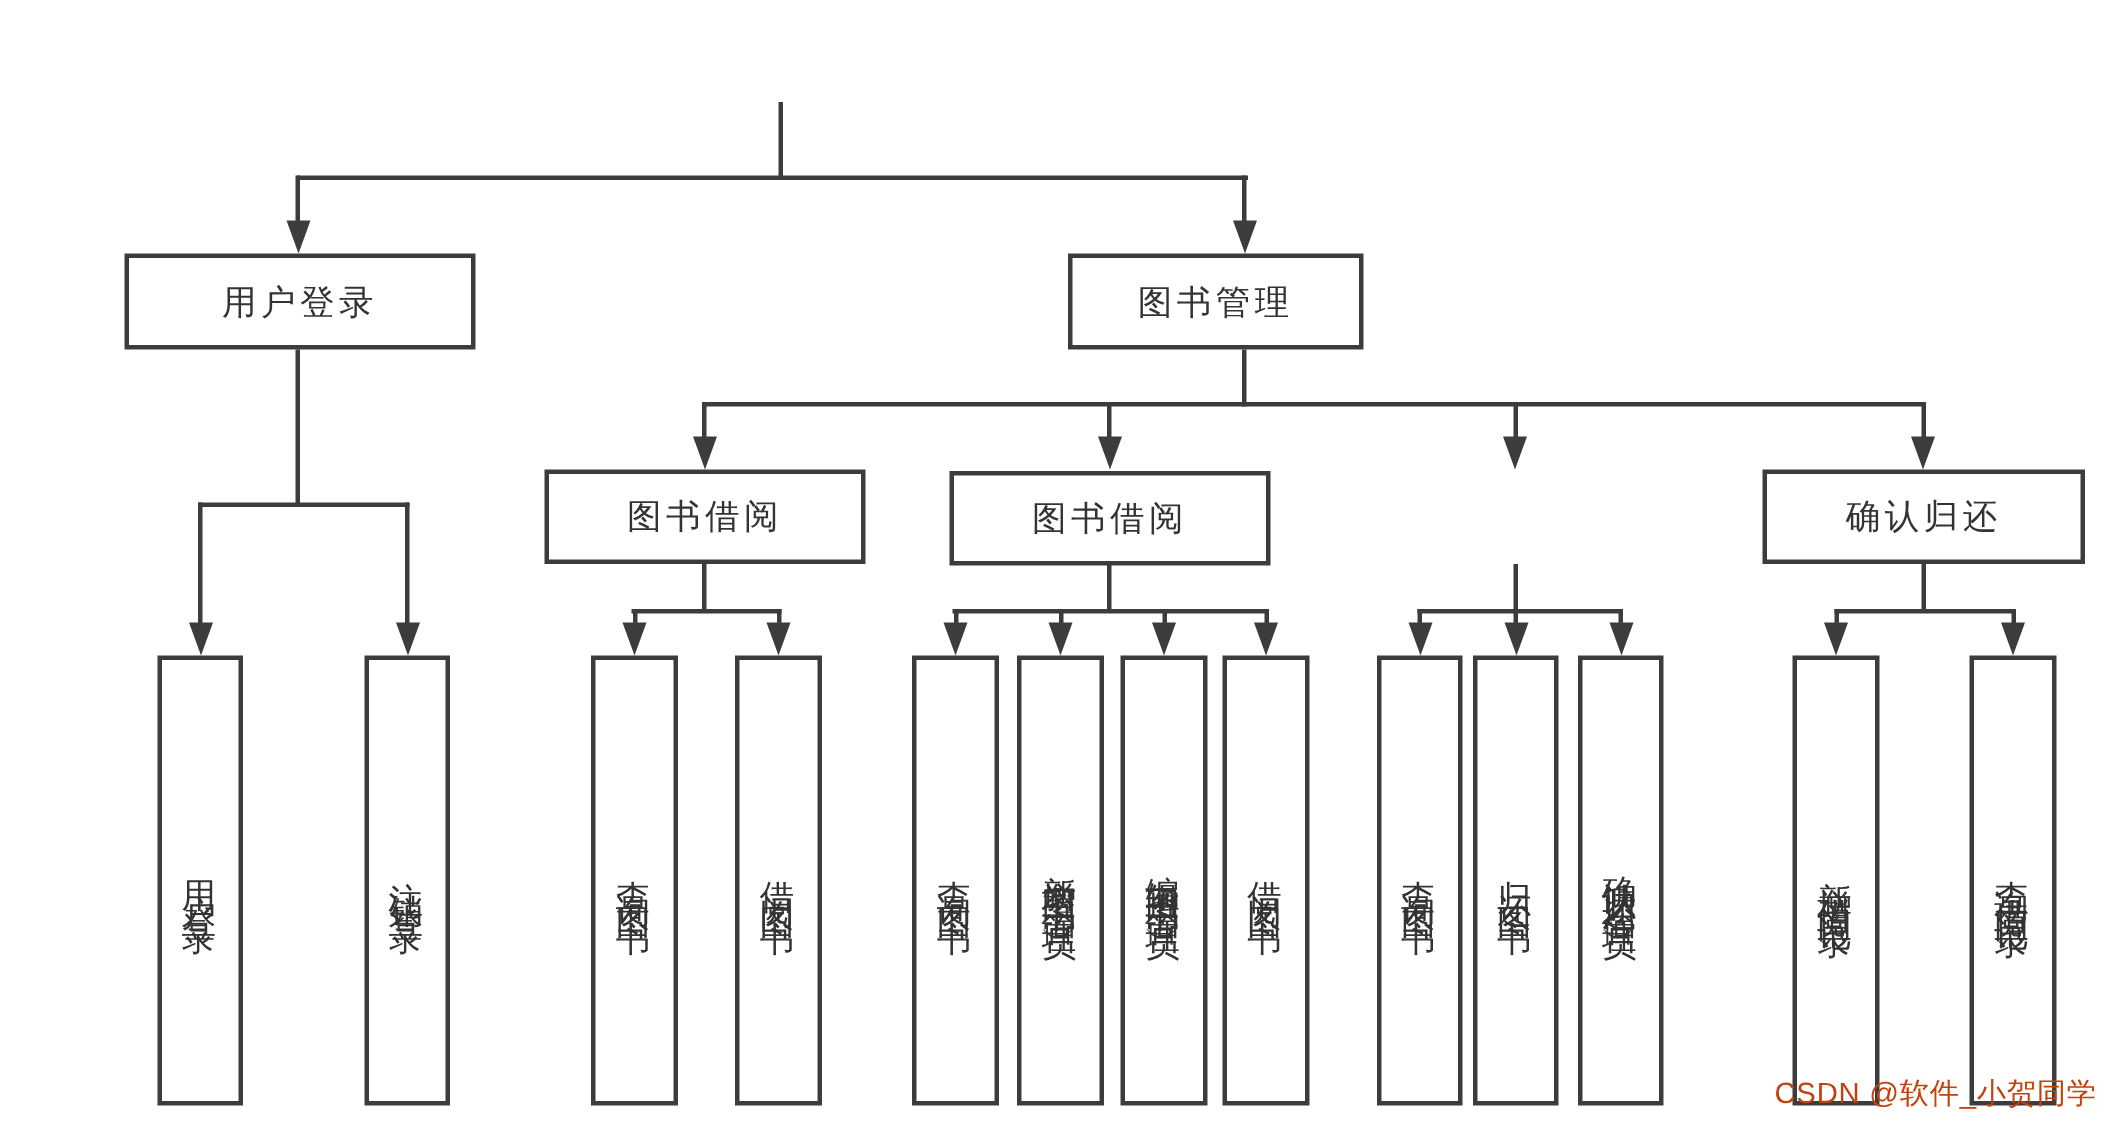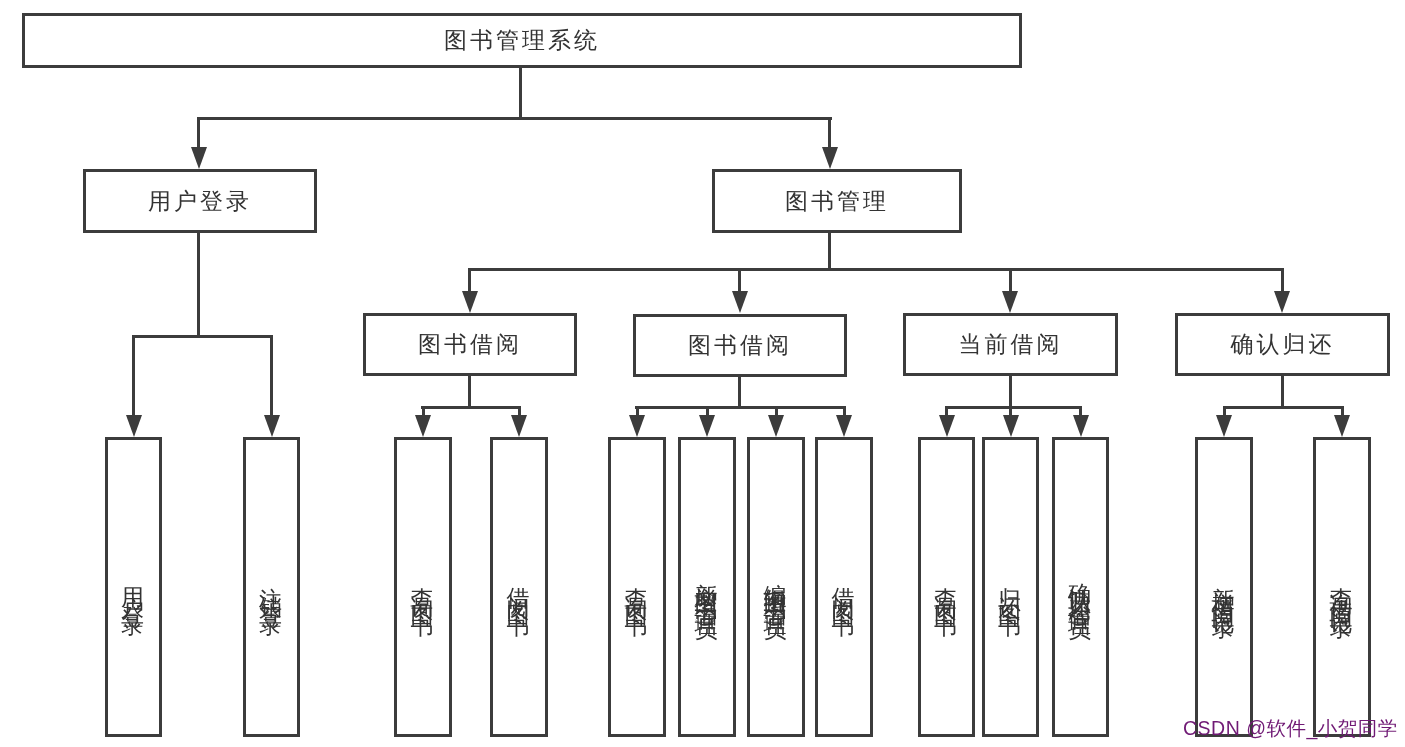--- a/index.html
+++ b/index.html
@@ -22,43 +22,40 @@
   .vline,.hline{position:absolute;background:#3c3c3c;}
   .vline{width:3px;}
   .hline{height:3px;}
   .tri{
     position:absolute;width:0;height:0;
     border-left:8px solid transparent;border-right:8px solid transparent;
     border-top:22px solid #3c3c3c;
   }
   .watermark{
     position:absolute;left:1183px;top:715px;font-size:19.5px;letter-spacing:0.5px;
-    color:#701a75;white-space:nowrap;z-index:5;
+    color:#c2410c;white-space:nowrap;z-index:5;
   }
 </style>
 </head>
 <body>
 
 <div id="canvas">
 
-  <div class="box" style="left:22px;top:13px;width:1000px;height:55px">
-    <span>图书管理系统</span>
-  </div>
 
   <div class="vline" style="left:519px;top:68px;height:52px"></div>
   <div class="hline" style="left:198px;top:117px;width:634px"></div>
   <div class="vline" style="left:197px;top:117px;height:33px"></div>
   <div class="tri" style="left:191px;top:147px"></div>
   <div class="vline" style="left:828px;top:117px;height:33px"></div>
   <div class="tri" style="left:822px;top:147px"></div>
 
   <div class="box" style="left:83px;top:169px;width:234px;height:64px">
     <span>用户登录</span>
   </div>
-  <div class="box" style="left:712px;top:169px;width:250px;height:64px">
+  <div class="box" style="left:712px;top:169px;width:197px;height:64px">
     <span>图书管理</span>
   </div>
 
   <div class="vline" style="left:197px;top:233px;height:105px"></div>
   <div class="hline" style="left:132px;top:335px;width:141px"></div>
   <div class="vline" style="left:132px;top:335px;height:83px"></div>
   <div class="tri" style="left:126px;top:415px"></div>
   <div class="vline" style="left:270px;top:335px;height:83px"></div>
   <div class="tri" style="left:264px;top:415px"></div>
 
@@ -71,23 +68,20 @@
   <div class="vline" style="left:1009px;top:268px;height:24px"></div>
   <div class="tri" style="left:1002px;top:291px"></div>
   <div class="vline" style="left:1281px;top:268px;height:24px"></div>
   <div class="tri" style="left:1274px;top:291px"></div>
 
   <div class="box" style="left:363px;top:313px;width:214px;height:63px">
     <span>图书借阅</span>
   </div>
   <div class="box" style="left:633px;top:314px;width:214px;height:63px">
     <span>图书借阅</span>
-  </div>
-  <div class="box" style="left:903px;top:313px;width:215px;height:63px">
-    <span>当前借阅</span>
   </div>
   <div class="box" style="left:1175px;top:313px;width:215px;height:63px">
     <span>确认归还</span>
   </div>
 
   <div class="vline" style="left:468px;top:376px;height:31px"></div>
   <div class="hline" style="left:421px;top:406px;width:100px"></div>
   <div class="vline" style="left:422px;top:406px;height:12px"></div>
   <div class="tri" style="left:415px;top:415px"></div>
   <div class="vline" style="left:518px;top:406px;height:12px"></div>

